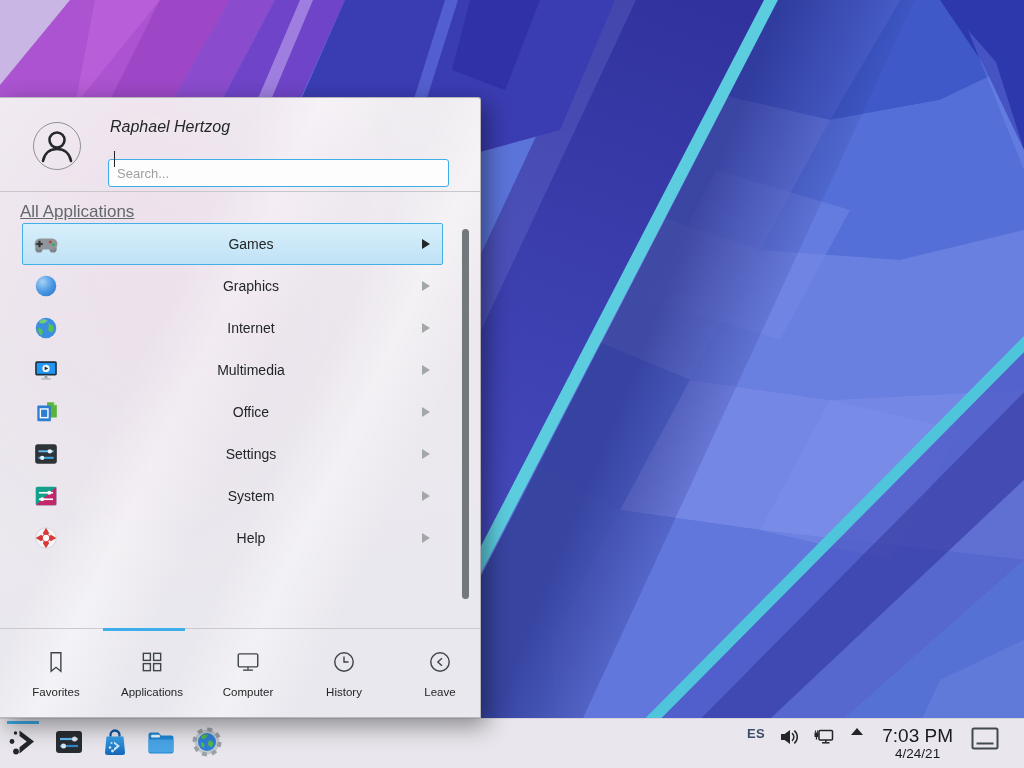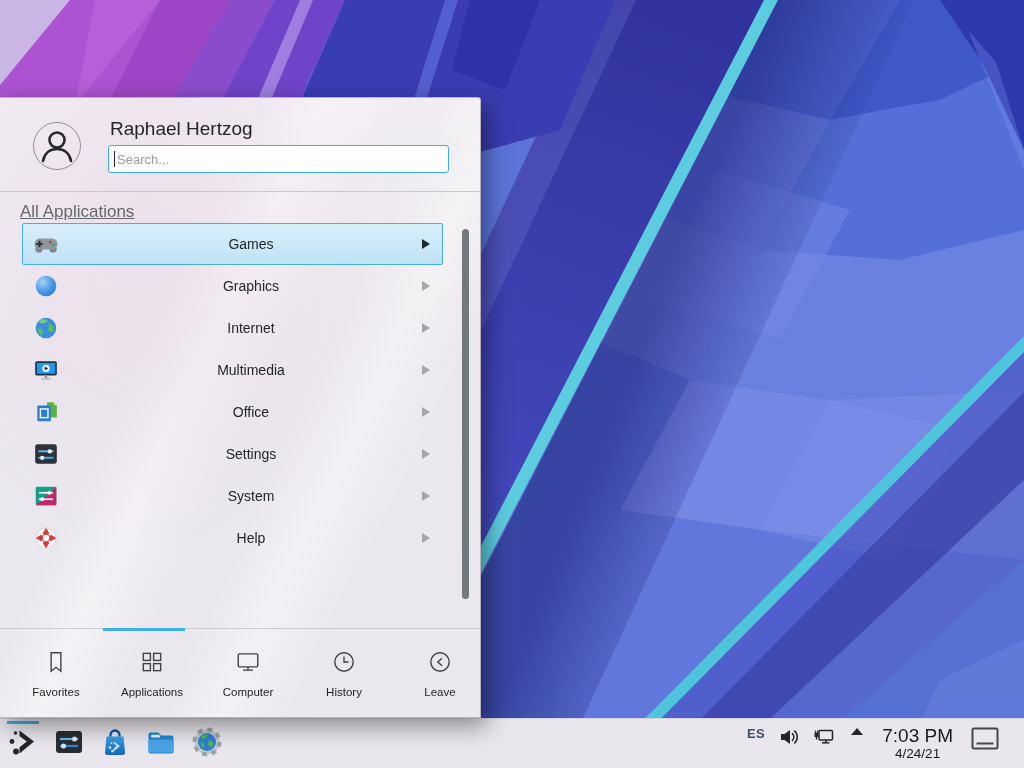--- a/index.html
+++ b/index.html
@@ -28,24 +28,24 @@
         border:1px solid rgba(80,80,90,.35);border-left:none;border-radius:0 3px 0 0;
         background:
           radial-gradient(ellipse at 30% 18%, rgba(233,205,228,.35), transparent 55%),
           linear-gradient(115deg, rgba(255,255,255,0) 34%, rgba(255,255,255,.45) 42%, rgba(255,255,255,0) 52%),
           linear-gradient(115deg, rgba(255,255,255,0) 58%, rgba(255,255,255,.4) 66%, rgba(255,255,255,0) 76%),
           linear-gradient(170deg,#f2eff3 0%,#ece8ee 40%,#e9e8ef 100%);
         box-shadow:6px 8px 24px rgba(0,0,0,.42);}
   .menu-header{position:absolute;top:0;left:0;right:0;height:93px;border-bottom:1px solid #c9c7cc;}
   .avatar{position:absolute;left:33px;top:24px;width:48px;height:48px;border-radius:50%;
           border:1px solid #8e9296;box-sizing:border-box;display:flex;align-items:center;justify-content:center;}
-  .user-name{position:absolute;left:110px;top:20px;font-size:19px;color:#232627;}
+  .user-name{position:absolute;left:110px;top:20px;font-size:16px;color:#232627;font-style:italic;}
   .search-wrap{position:absolute;left:108px;top:47px;width:341px;height:28px;}
   .search{width:100%;height:100%;box-sizing:border-box;border:1px solid #3daee9;border-radius:3px;
-          background:#fdfdfd;padding:0 6px 0 8px;font-size:13px;font-family:"Liberation Sans",sans-serif;color:#232627;outline:none;}
+          background:#fdfdfd;padding:0 6px 0 8px;font-size:13px;font-family:"Liberation Sans",sans-serif;color:#232627;outline:none;margin-top:14px;}
   .search::placeholder{color:#9b9ea1;}
   .caret{position:absolute;left:6px;top:6px;width:1px;height:16px;background:#232627;z-index:2;}
 
   .section-label{position:absolute;top:104px;left:20px;font-size:17px;color:#63686d;text-decoration:underline;}
 
   .app-list{position:absolute;top:125px;left:0;right:0;height:408px;overflow:hidden;text-align:center;}
   .app-row{height:40px;margin:0 37px 0 22px;display:flex;align-items:center;
            border:1px solid transparent;border-radius:2px;padding:0 10px;}
   .app-row.selected{background:linear-gradient(180deg,#d8effb,#bfe2f5);border-color:#41b0e8;}
   .app-icon{width:26px;height:26px;display:flex;flex:none;}

